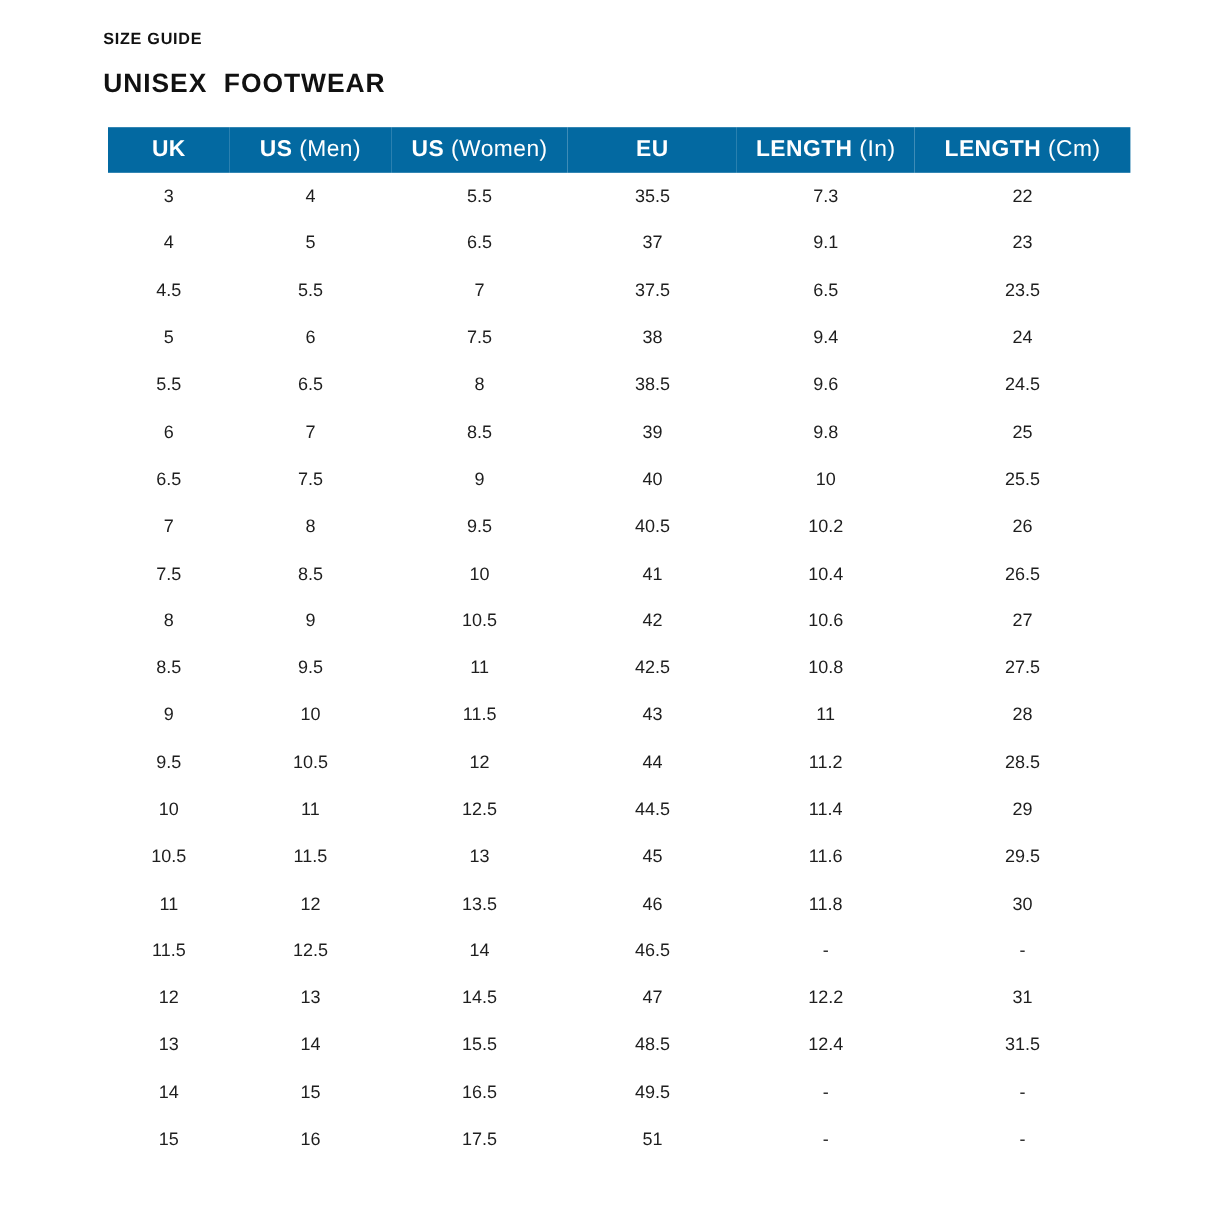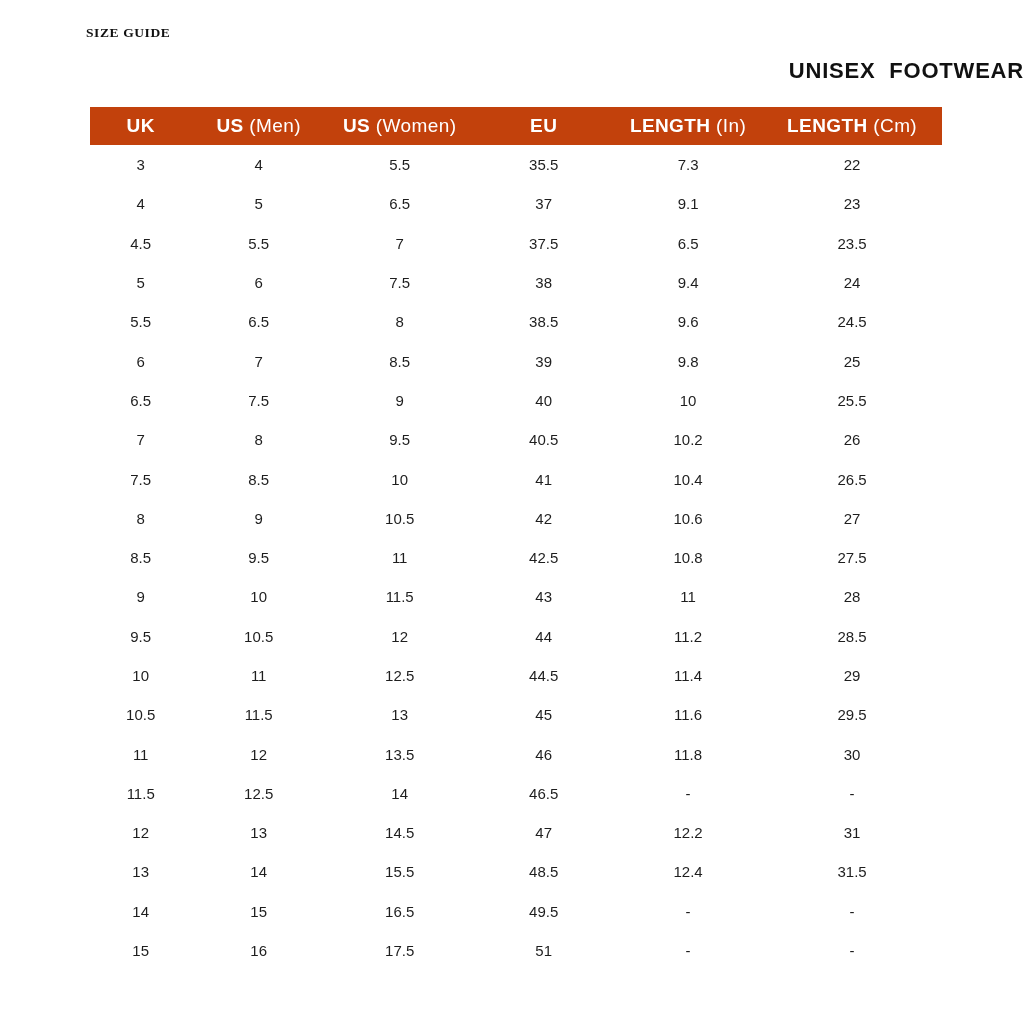--- a/index.html
+++ b/index.html
@@ -9,39 +9,37 @@
     background: #ffffff;
     font-family: "Liberation Sans", sans-serif;
     overflow: hidden;
   }
   .eyebrow {
     margin: 25px 0 0 86px;
     font-size: 13.5px;
     font-weight: 700;
     letter-spacing: 0.6px;
     color: #111111;
-    font-family: Liberation Serif, serif;
   }
   .page-title {
     margin: 17px 0 0 86px;
     font-size: 22px;
     font-weight: 700;
     letter-spacing: 0.8px;
     color: #111111;
     white-space: pre;
-    text-align: right;
   }
   table.size-table {
     margin: 23px 0 0 90px;
     width: 852px;
     border-collapse: collapse;
     table-layout: fixed;
   }
   thead tr {
-    background: #c2410c;
+    background: #0369a1;
   }
   thead th {
     height: 38px;
     color: #ffffff;
     font-size: 19px;
     font-weight: 400;
     letter-spacing: 0.4px;
     text-align: center;
     vertical-align: middle;
     white-space: nowrap;

